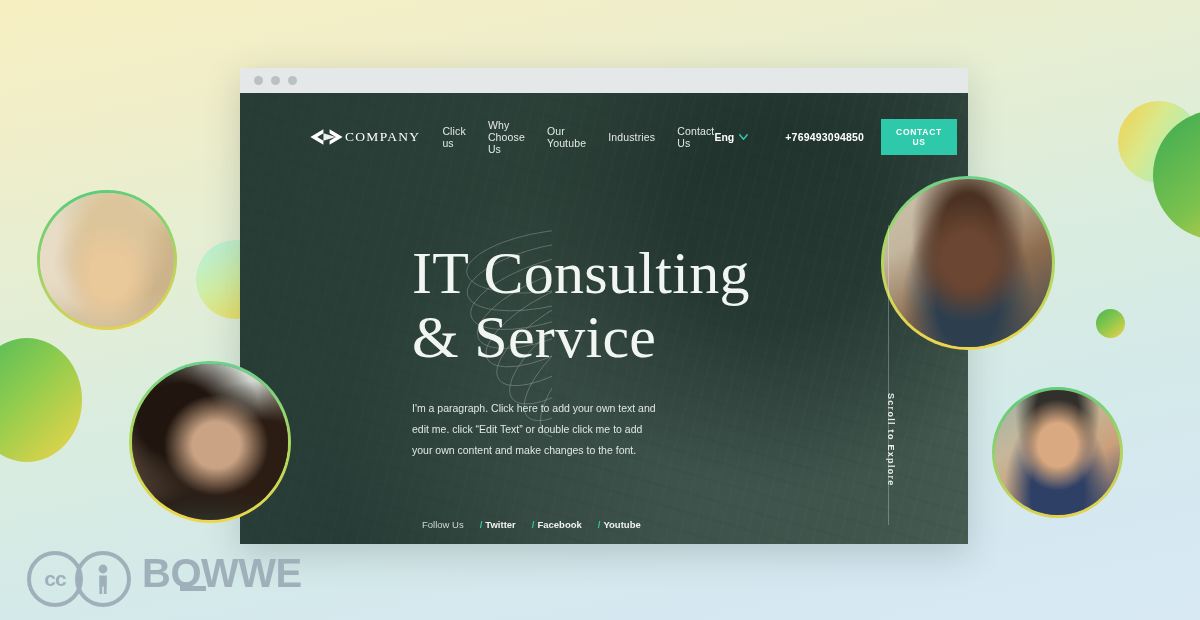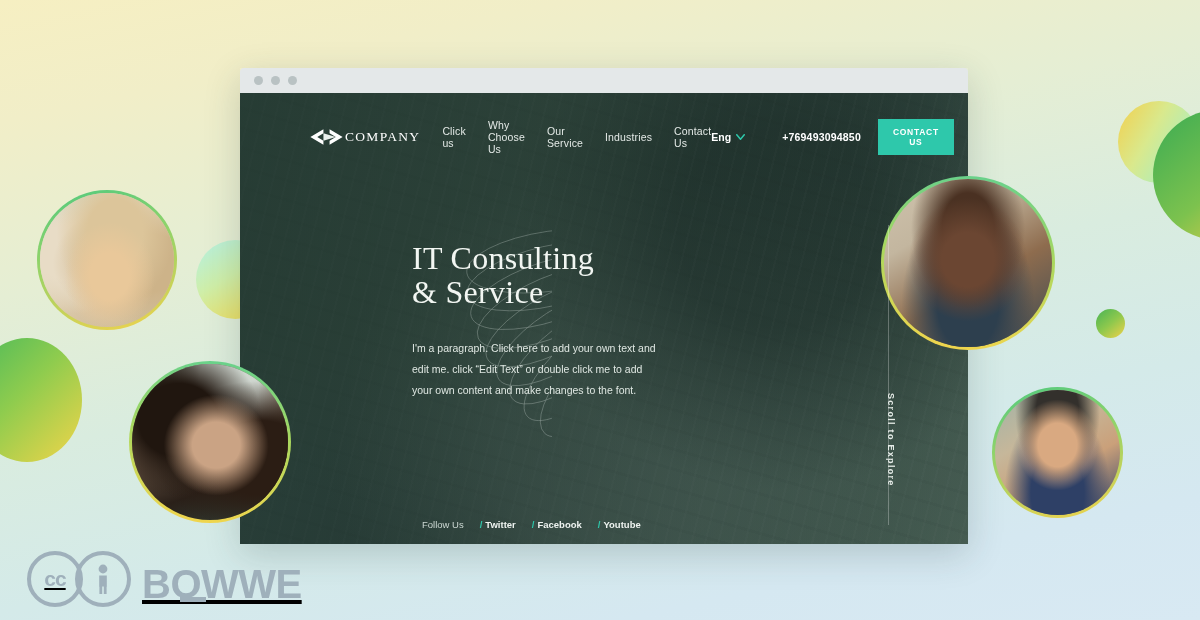--- a/index.html
+++ b/index.html
@@ -89,21 +89,21 @@
   .phone { color:#fff; font-size:10.5px; font-weight:bold; letter-spacing:.2px;margin-left:20px; }
   .cta {
     background:#2ec8ab; color:#fff; font-size:8.5px; font-weight:bold;
     letter-spacing:.7px; padding:8px 15px; border:0; cursor:pointer;
   }
 
   
   .hero { position:absolute; left:172px; top:148px; z-index:5; width:340px; }
   .hero h1 {
     font-family:"Liberation Serif", serif; color:#f2f6f2;
-    font-size:32px; line-height:1.07; font-weight:normal; letter-spacing:.3px;
+    font-size:60px; line-height:1.07; font-weight:normal; letter-spacing:.3px;
   }
   .hero p {
     margin-top:29px; color:#dfe7e2; font-size:10.5px; line-height:2.0; max-width:246px;
   }
 
   
   .scroll-hint {
     position:absolute; right:72px; top:300px; z-index:5;
     writing-mode:vertical-rl; color:#e6ece8; font-size:9px;
     font-weight:bold; letter-spacing:1.3px;
@@ -161,21 +161,21 @@
   }
   .p4 { position:absolute; inset:0;
     background:
       radial-gradient(ellipse at 50% 44%, #d9a981 0 22%, rgba(0,0,0,0) 46%),
       radial-gradient(ellipse at 50% 18%, #33302c 0 24%, rgba(0,0,0,0) 48%),
       radial-gradient(ellipse at 50% 82%, #2e4066 0 30%, rgba(0,0,0,0) 60%),
       linear-gradient(150deg,#9fb3a8 0%,#c6b79a 35%,#caa07a 62%,#2f4166 100%);
   }
 
   
-  .badge { position:absolute; left:27px; top:551px; display:flex; align-items:flex-end; gap:11px;text-decoration:underline; }
+  .badge { position:absolute; left:27px; top:551px; display:flex; align-items:flex-start; gap:11px; }
   .cc-row { display:flex; align-items:center; }
   .cc-circle {
     width:56px; height:56px; border-radius:50%; border:4px solid #9fb0bb;
     display:flex; align-items:center; justify-content:center;
     color:#9fb0bb; font-weight:bold; font-size:21px; letter-spacing:-1px;
     background:transparent;
   }
   .cc-circle.second { margin-left:-8px; }
   .bowwe-word {
     color:#9fb0bb; font-size:40px; font-weight:bold; letter-spacing:-0.5px;
@@ -249,21 +249,21 @@
           <path d="M20 3 L3 13 L20 23 L20 18 L12 13 L20 8 Z" fill="#ffffff"></path>
           <path d="M28 3 L45 13 L28 23 L28 18 L36 13 L28 8 Z" fill="#ffffff"></path>
           <path d="M20 8 L36 13 L20 18 L20 13 Z" fill="#e9efec"></path>
         </svg>
         <span class="brand-name">COMPANY</span>
       </div>
 
       <div class="nav-links">
         <a href="#">Click us</a>
         <a href="#">Why Choose Us</a>
-        <a href="#">Our Service</a>
+        <a href="#">Our Youtube</a>
         <a href="#">Industries</a>
         <a href="#">Contact Us</a>
       </div>
 
       <div class="nav-right">
         <div class="lang">
           <span>Eng</span>
           <svg class="chev" viewBox="0 0 12 8">
             <path d="M1 1 L6 7 L11 1" fill="none" stroke="#2ec8ab" stroke-width="2" stroke-linecap="round"></path>
           </svg>

